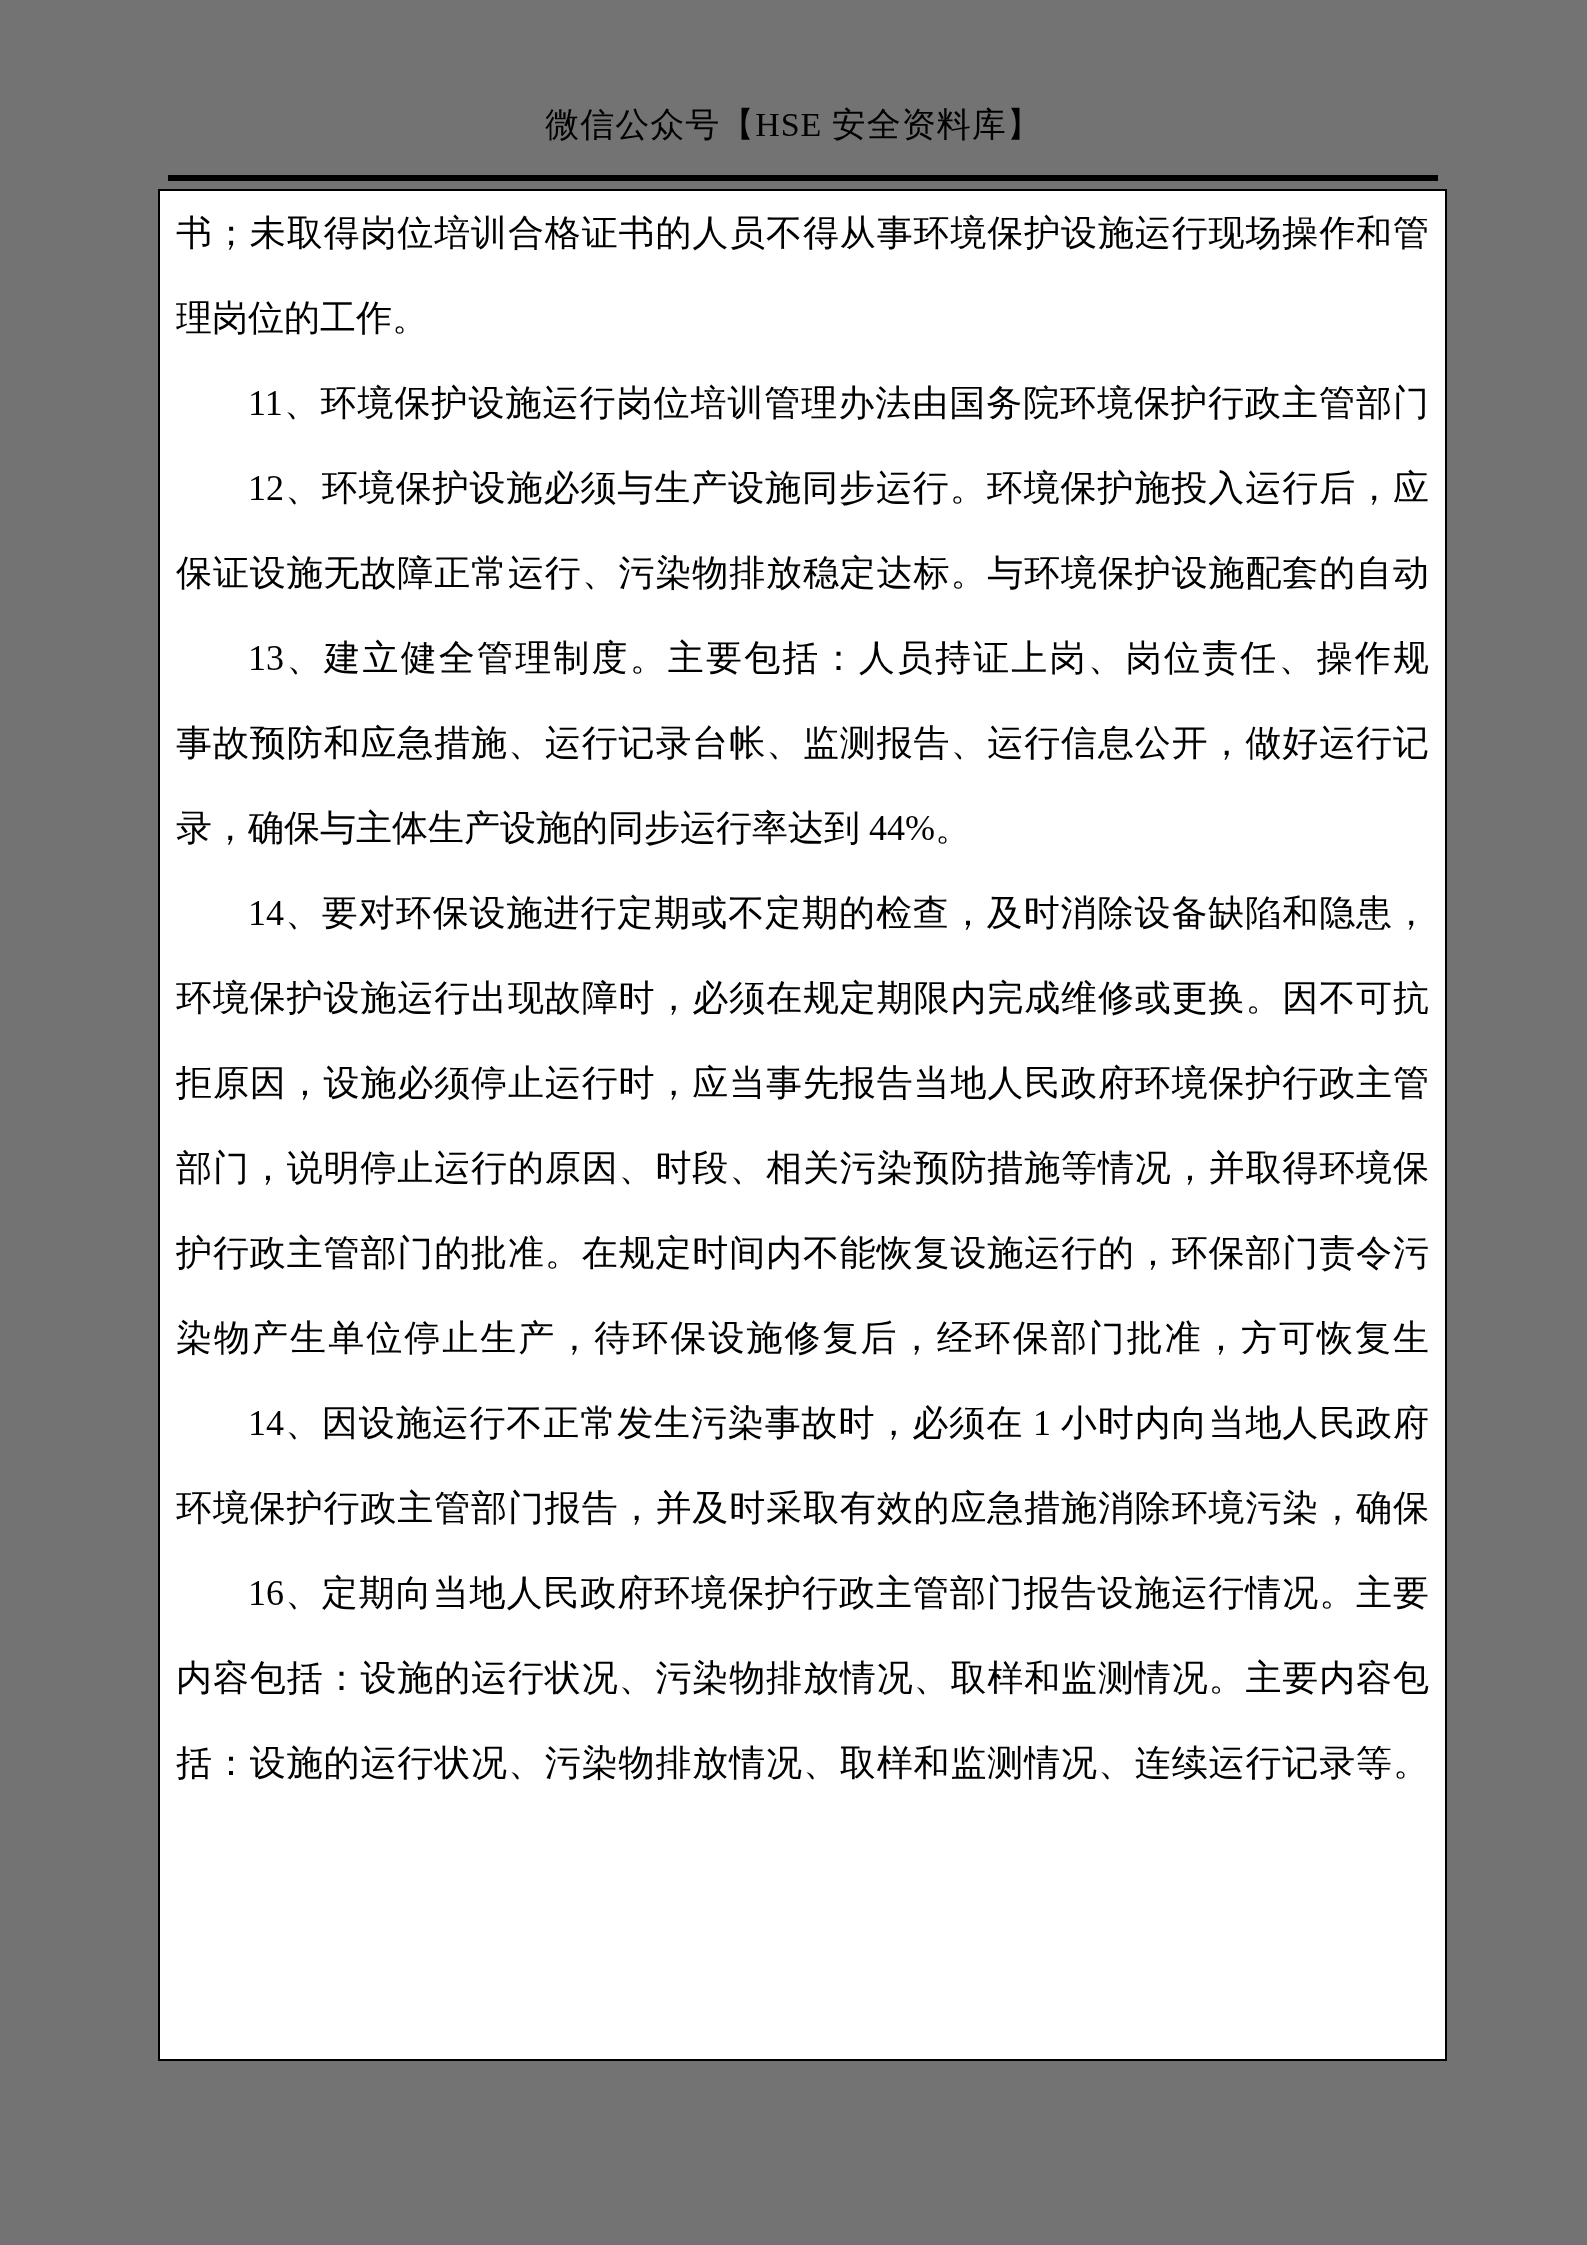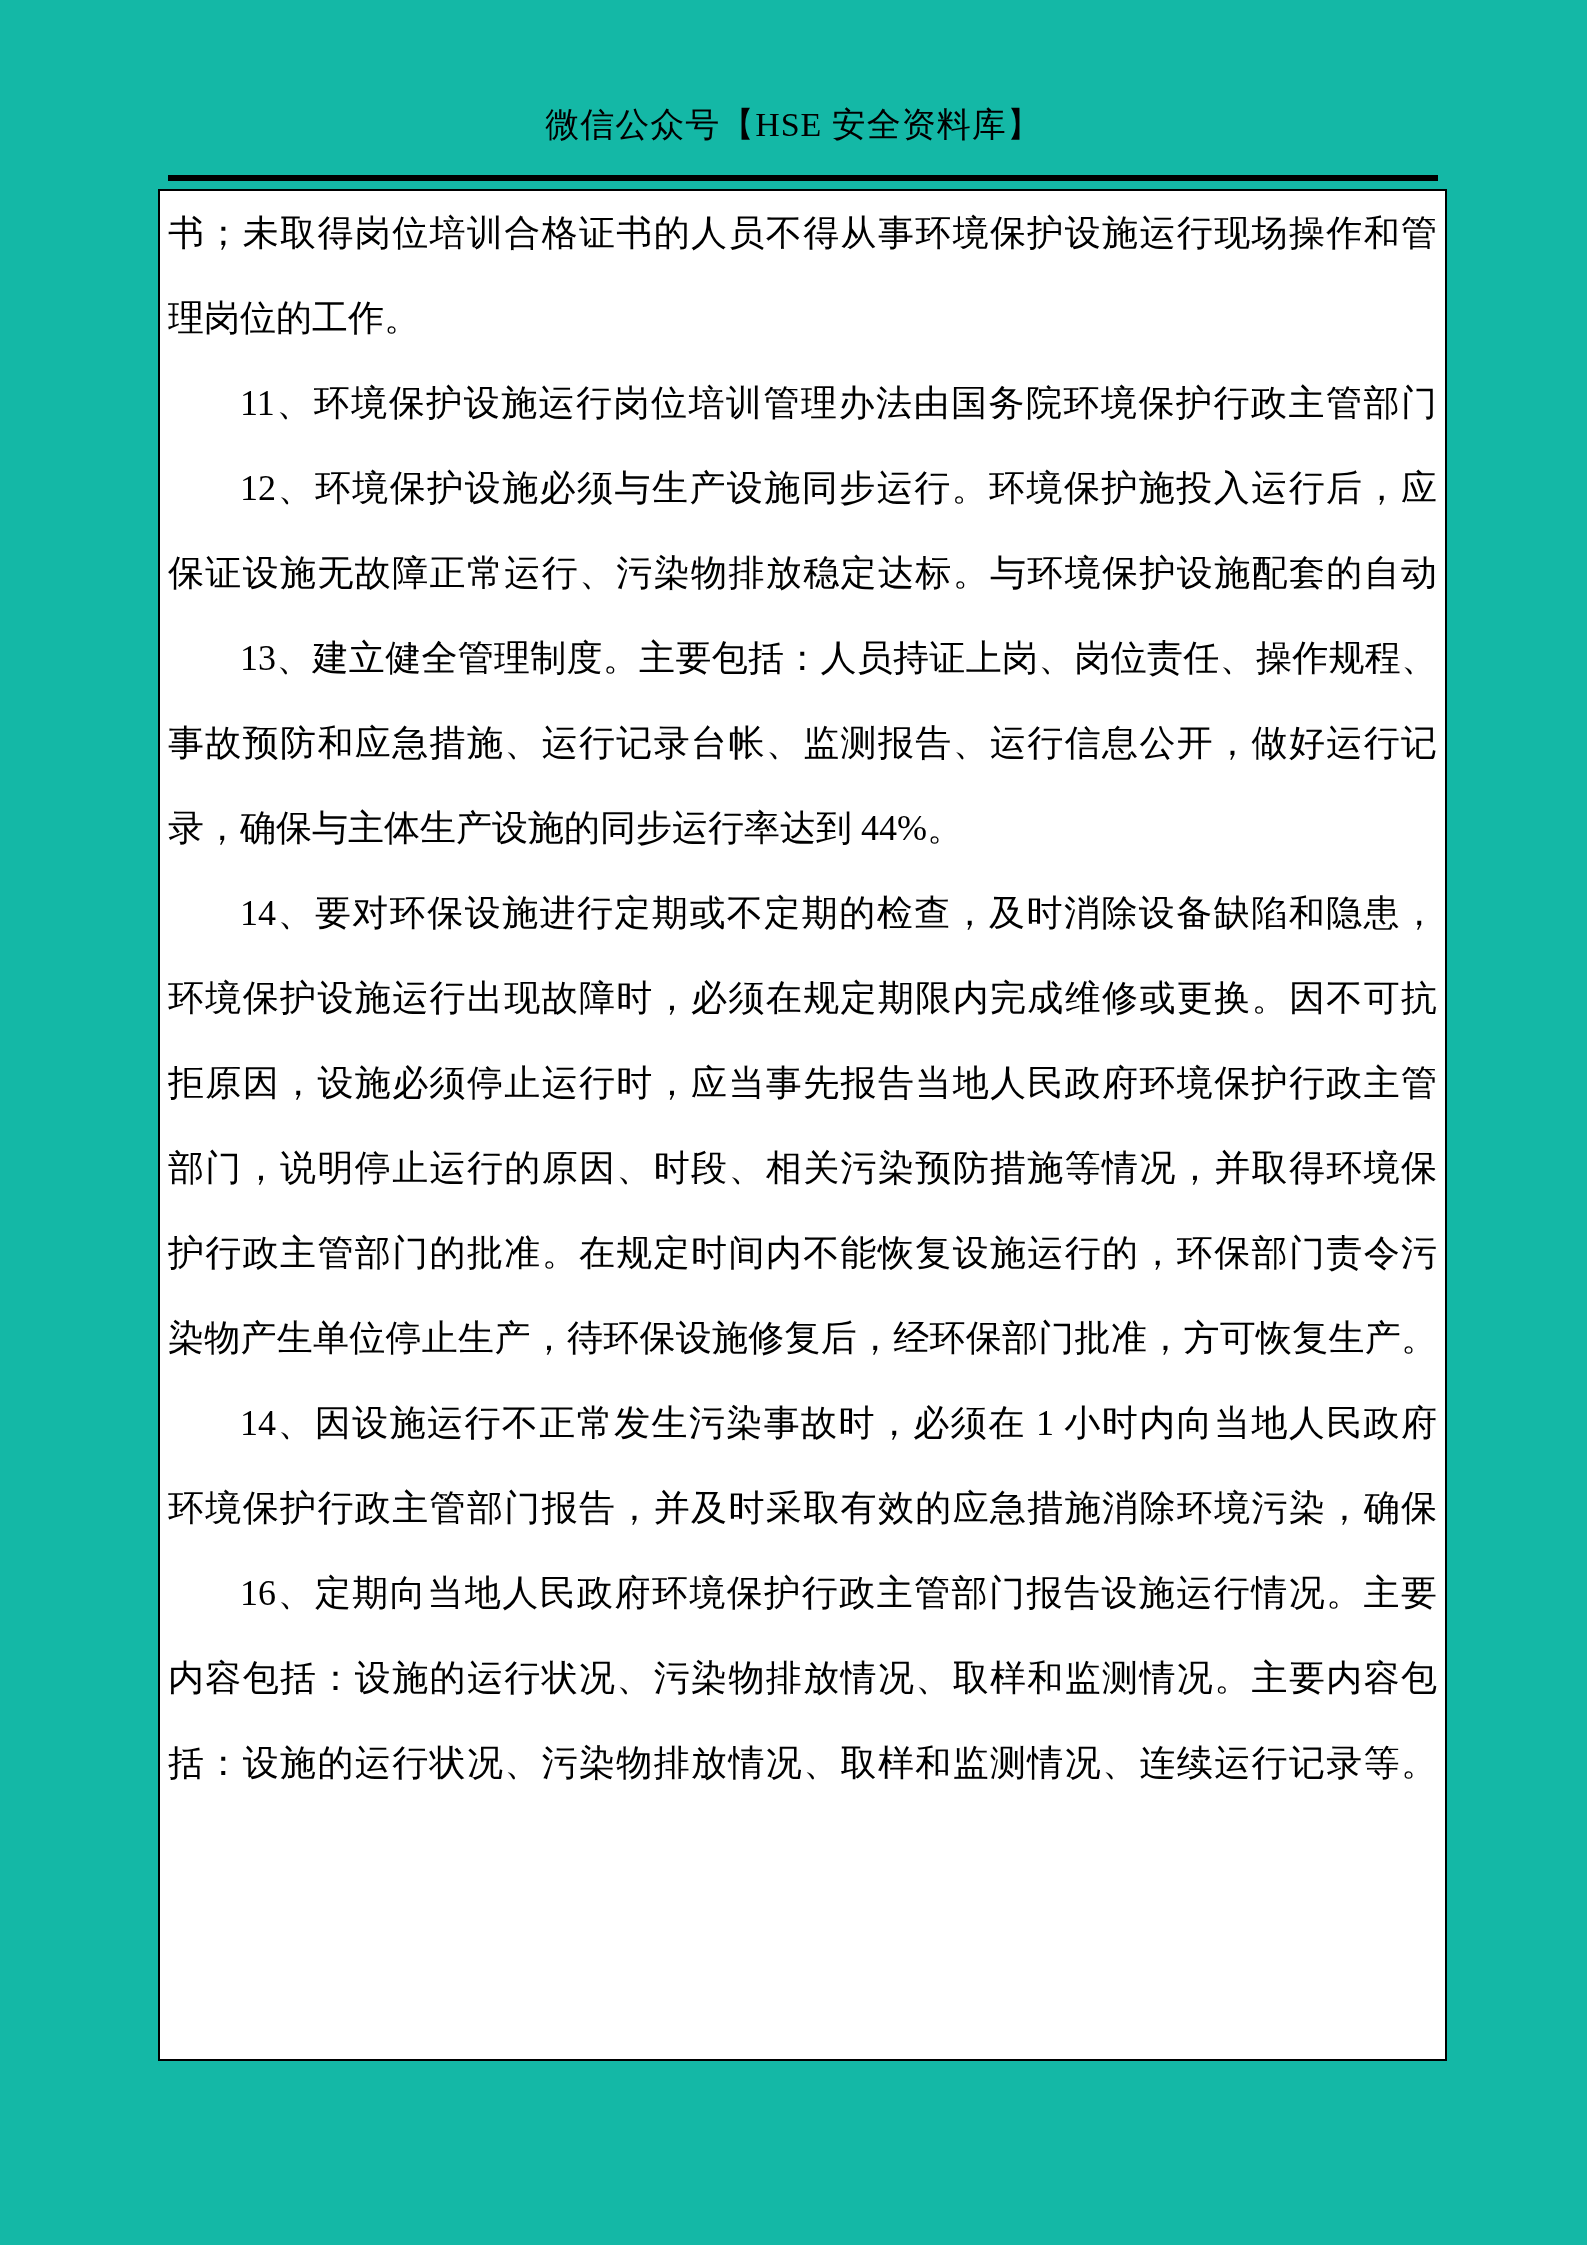--- a/index.html
+++ b/index.html
@@ -3,21 +3,21 @@
 <meta charset="utf-8">
 <style>
   html, body { margin: 0; padding: 0; }
   body {
     width: 1587px; height: 2245px;
     background: #ffffff;
     font-family: "Liberation Serif", "DejaVu Serif", serif;
     color: #000000;
     position: relative;
   }
-  .page { position: absolute; inset: 0; background: #14b8a6; }
+  .page { position: absolute; inset: 0; background: #737373; }
 
   .header-title {
     position: absolute;
     top: 106px; left: 0;
     width: 100%;
     text-align: center;
     font-size: 34px;
     line-height: 38px;
     color: #000000;
     letter-spacing: 1px;
@@ -29,21 +29,21 @@
     width: 1270px; height: 6px;
     background: #000000;
   }
 
   .content-box {
     position: absolute;
     left: 158px; top: 189px;
     width: 1289px; height: 1872px;
     box-sizing: border-box;
     border: 2px solid #000000;
-    padding: 0 8px;
+    padding: 0 16px;
     overflow: hidden;
     background: #ffffff;
   }
 
   .line {
     height: 85px;
     line-height: 85px;
     font-size: 36px;
     color: #000000;
     text-align: justify;

